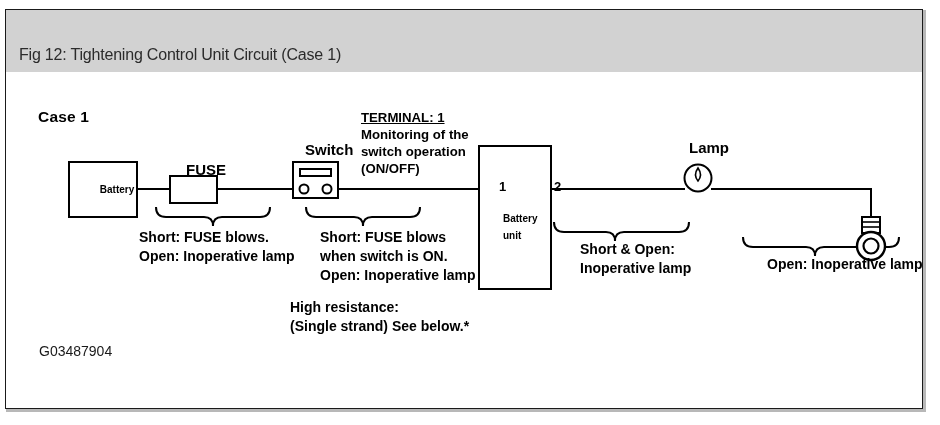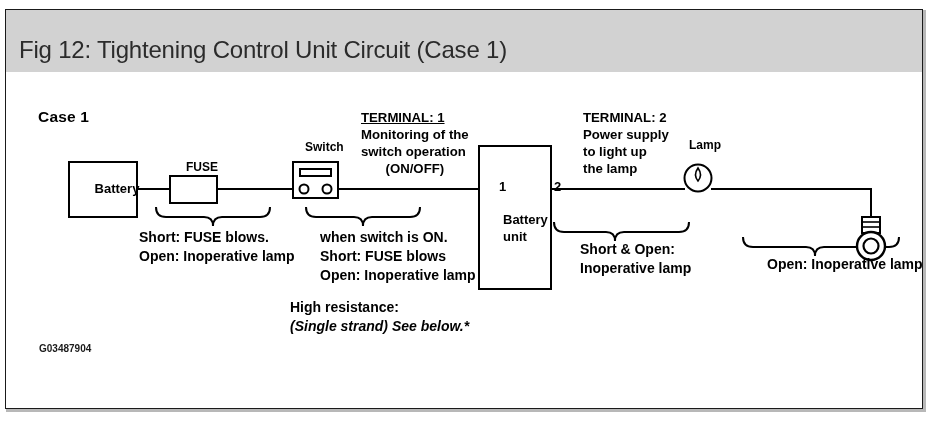--- a/index.html
+++ b/index.html
@@ -42,21 +42,21 @@
     top: 0px;
     width: 100%;
     height: 62px;
     background: #d2d2d2;
     box-sizing: border-box;
     display: flex;
     align-items: flex-end;
   }
   #fig-title {
     font-family: "Liberation Sans", sans-serif;
-    font-size: 24px;
+    font-size: 16px;
     color: #2b2b2b;
     padding: 0 0 8px 13px;
     letter-spacing: -0.2px;
     white-space: nowrap;
   }
   
   #diagram {
     position: absolute;
     left: 0;
     top: 62px;
@@ -77,46 +77,46 @@
     white-space: pre;
     line-height: 1.32;
     margin-left: 14px;
   }
   .t-case {
     font-size: 15.5px;
     font-weight: bold;
     letter-spacing: 0.2px;
   }
   .t-comp {
-    font-size: 12px;
+    font-size: 15px;
     font-weight: bold;
   }
   .t-term {
     font-size: 13.2px;
     font-weight: bold;
     line-height: 1.28;
   }
   .t-note {
     font-size: 14px;
     font-weight: bold;
     line-height: 1.35;
   }
   .t-inner {
-    font-size: 13px;
+    font-size: 10px;
     font-weight: bold;
     line-height: 1.3;
   }
   .t-pin {
     font-size: 13px;
     font-weight: bold;
   }
   .t-id {
-    font-size: 10px;
+    font-size: 14px;
     color: #1a1a1a;
-    font-weight: bold;
+    font-weight: normal;
   }
   svg { display: block; overflow: visible; }
 </style>
 </head>
 <body>
 
 <div id="page">
 
   <div id="panel-shadow"></div>
 
@@ -190,44 +190,38 @@
       <div class="boxsym" style="left:472px; top:73px; width:74px; height:145px;"></div>
       <div class="lbl t-pin" style="left:479px; top:106px;">1</div>
       <div class="lbl t-pin" style="left:534px; top:106px;">2</div>
       <div class="lbl t-inner" style="left:483px; top:140px;">Battery</div>
       <div class="lbl t-inner" style="left:483px; top:157px;">unit</div>
 
       <div class="abs" style="left:341px; top:38px;">
         <div class="lbl t-term" style="position:relative;text-decoration:underline;">TERMINAL: 1</div>
         <div class="lbl t-term" style="position:relative;">Monitoring of the</div>
         <div class="lbl t-term" style="position:relative;">switch operation</div>
-        <div class="lbl t-term" style="position:relative;text-align:center;">(ON/OFF)</div>
-      </div>
-
-      <div class="abs" style="left:563px; top:38px;">
-        <div class="lbl t-term" style="position:relative;">TERMINAL: 2</div>
-        <div class="lbl t-term" style="position:relative;">Power supply</div>
-        <div class="lbl t-term" style="position:relative;">to light up</div>
-        <div class="lbl t-term" style="position:relative;">the lamp</div>
-      </div>
+        <div class="lbl t-term" style="position:relative;">(ON/OFF)</div>
+      </div>
+
 
       <div class="abs" style="left:119px; top:156px;">
         <div class="lbl t-note" style="position:relative;">Short: FUSE blows.</div>
         <div class="lbl t-note" style="position:relative;">Open: Inoperative lamp</div>
       </div>
 
       <div class="abs" style="left:300px; top:156px;">
+        <div class="lbl t-note" style="position:relative;">Short: FUSE blows</div>
         <div class="lbl t-note" style="position:relative;">when switch is ON.</div>
-        <div class="lbl t-note" style="position:relative;">Short: FUSE blows</div>
         <div class="lbl t-note" style="position:relative;">Open: Inoperative lamp</div>
       </div>
 
       <div class="abs" style="left:270px; top:226px;">
         <div class="lbl t-note" style="position:relative;">High resistance:</div>
-        <div class="lbl t-note" style="position:relative;font-style:italic;">(Single strand) See below.*</div>
+        <div class="lbl t-note" style="position:relative;">(Single strand) See below.*</div>
       </div>
 
       <div class="abs" style="left:560px; top:168px;">
         <div class="lbl t-note" style="position:relative;">Short &amp; Open:</div>
         <div class="lbl t-note" style="position:relative;">Inoperative lamp</div>
       </div>
 
       <div class="abs" style="left:747px; top:183px;">
         <div class="lbl t-note" style="position:relative;">Open: Inoperative lamp</div>
       </div>

